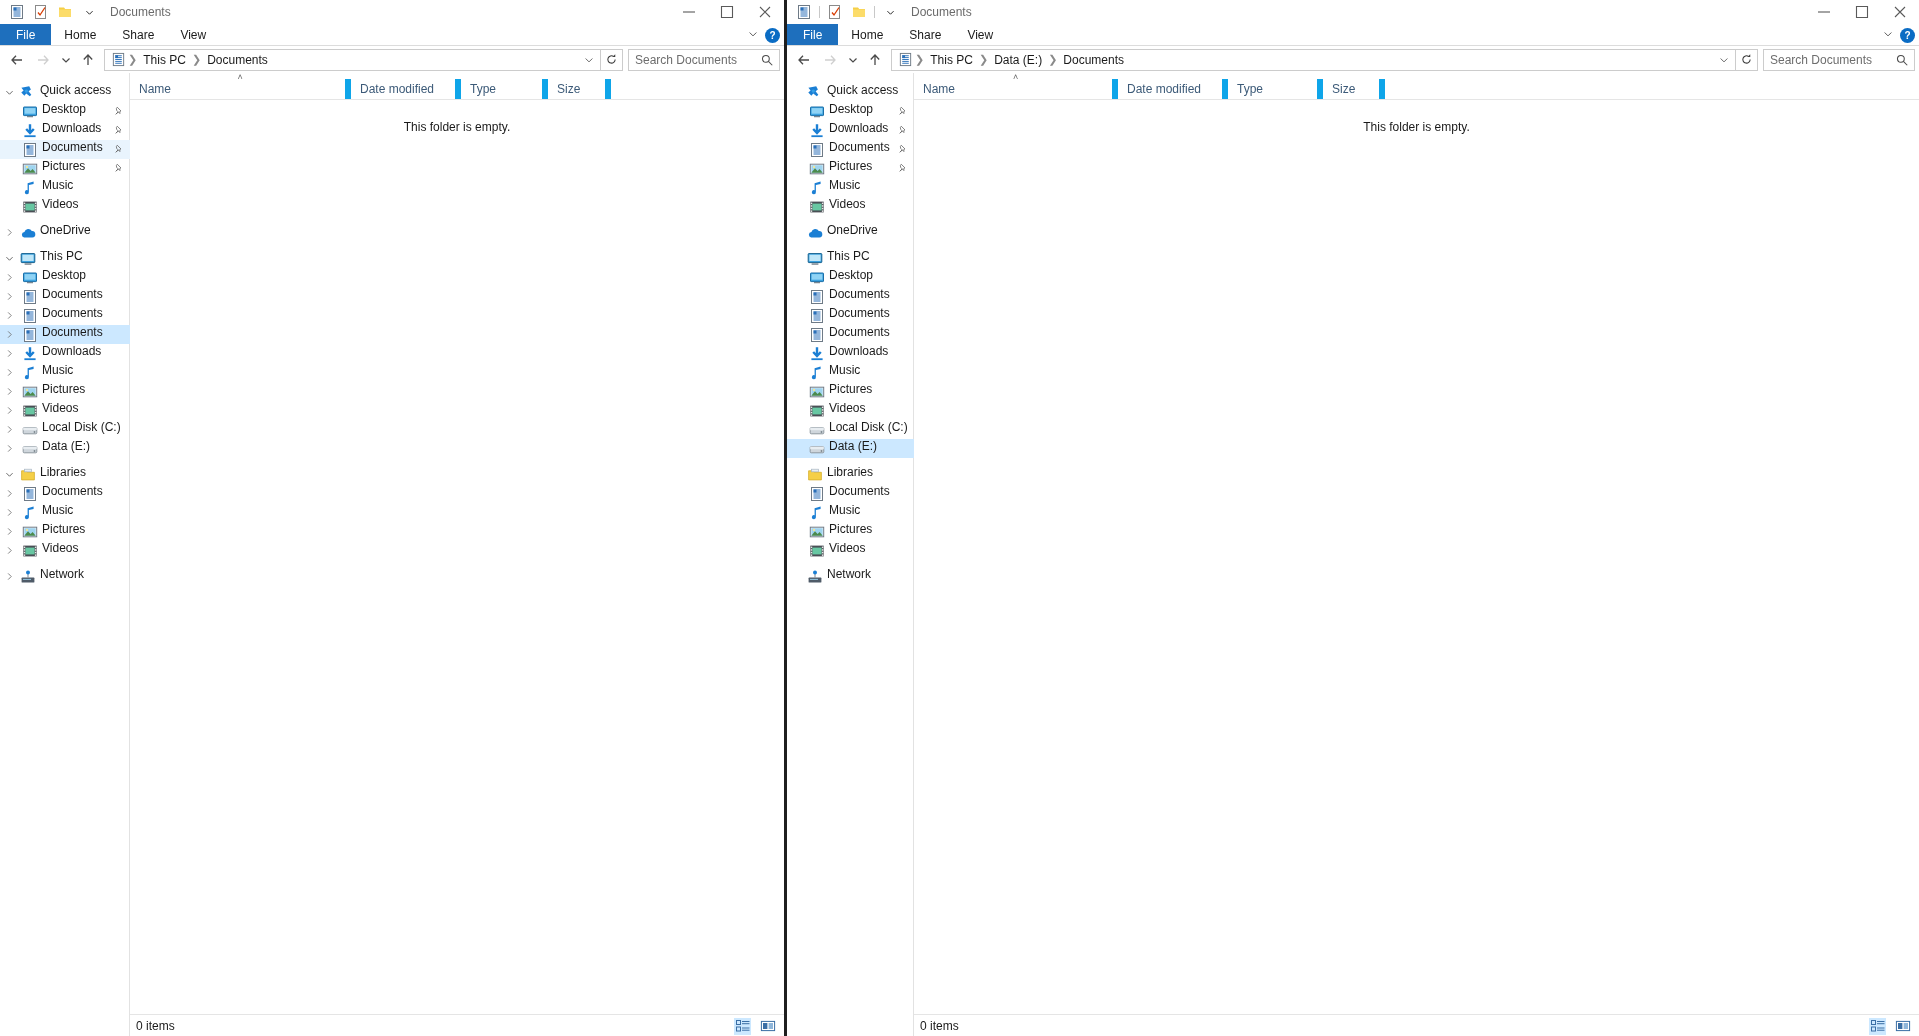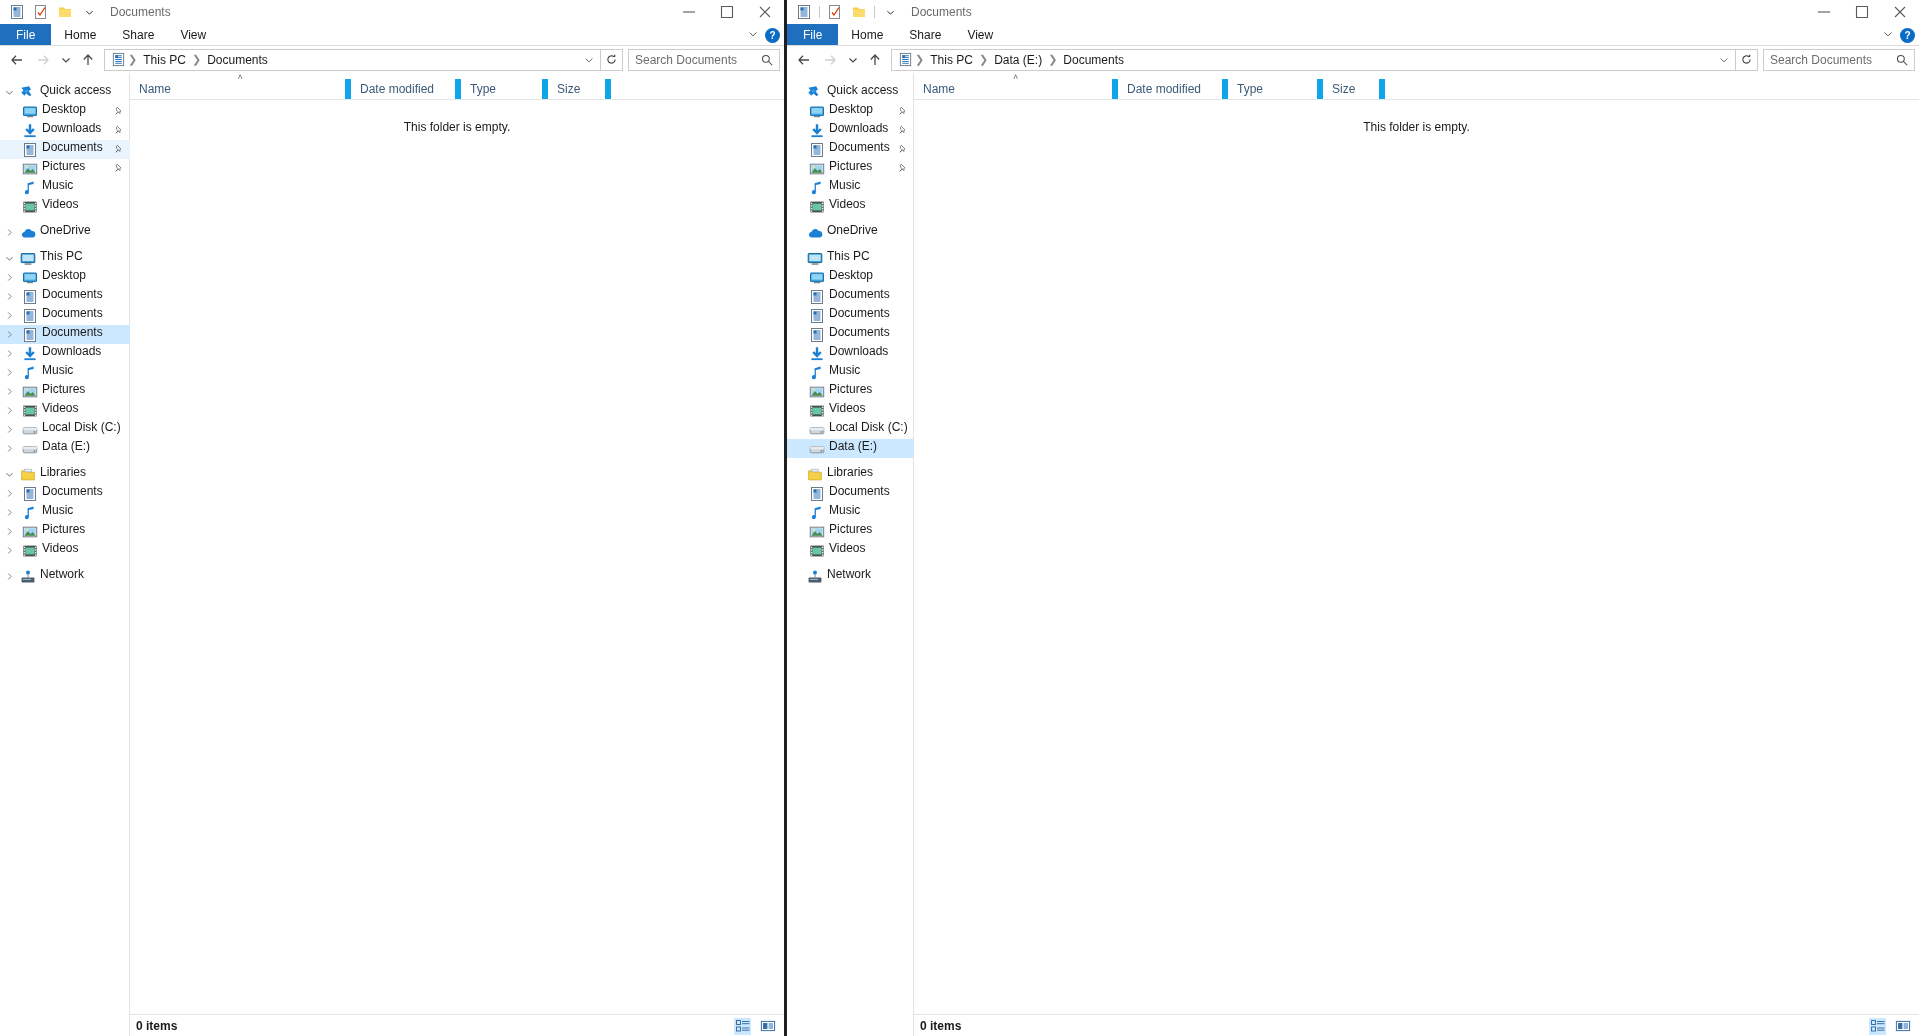--- a/index.html
+++ b/index.html
@@ -77,21 +77,21 @@
   .col { height:20px; display:flex; align-items:center; font-size:12px; color:#3c5a78;
          border-left:6px solid #0ea5e9; padding-left:9px; position:relative; }
   .col:first-child { border-left:none; }
   .sortmark { position:absolute; top:-7px; left:50%; color:#6b6b6b; font-size:9px; }
   .filelist { flex:1; position:relative; }
   .empty-msg { position:absolute; left:0; right:0; top:20px; text-align:center; font-size:12px; color:#1a1a1a; }
 
   
   .statusbar { height:22px; border-top:1px solid #e5e5e5; display:flex; align-items:center;
                padding:0 6px; flex:0 0 auto; background:#fff; position:relative; }
-  .status-text { font-size:12px; color:#1a1a1a;font-weight:bold; }
+  .status-text { font-size:12px; color:#1a1a1a; }
   .view-btns { position:absolute; right:8px; top:0; height:22px; display:flex; align-items:center; gap:8px; }
   .vbtn { width:17px; height:17px; display:flex; align-items:center; justify-content:center; }
   .vbtn.active { background:#cce8ff; }
 </style>
 </head>
 <body>
 
 <div class="desktop" id="root">
     <div class="window left">
       <div class="titlebar">

